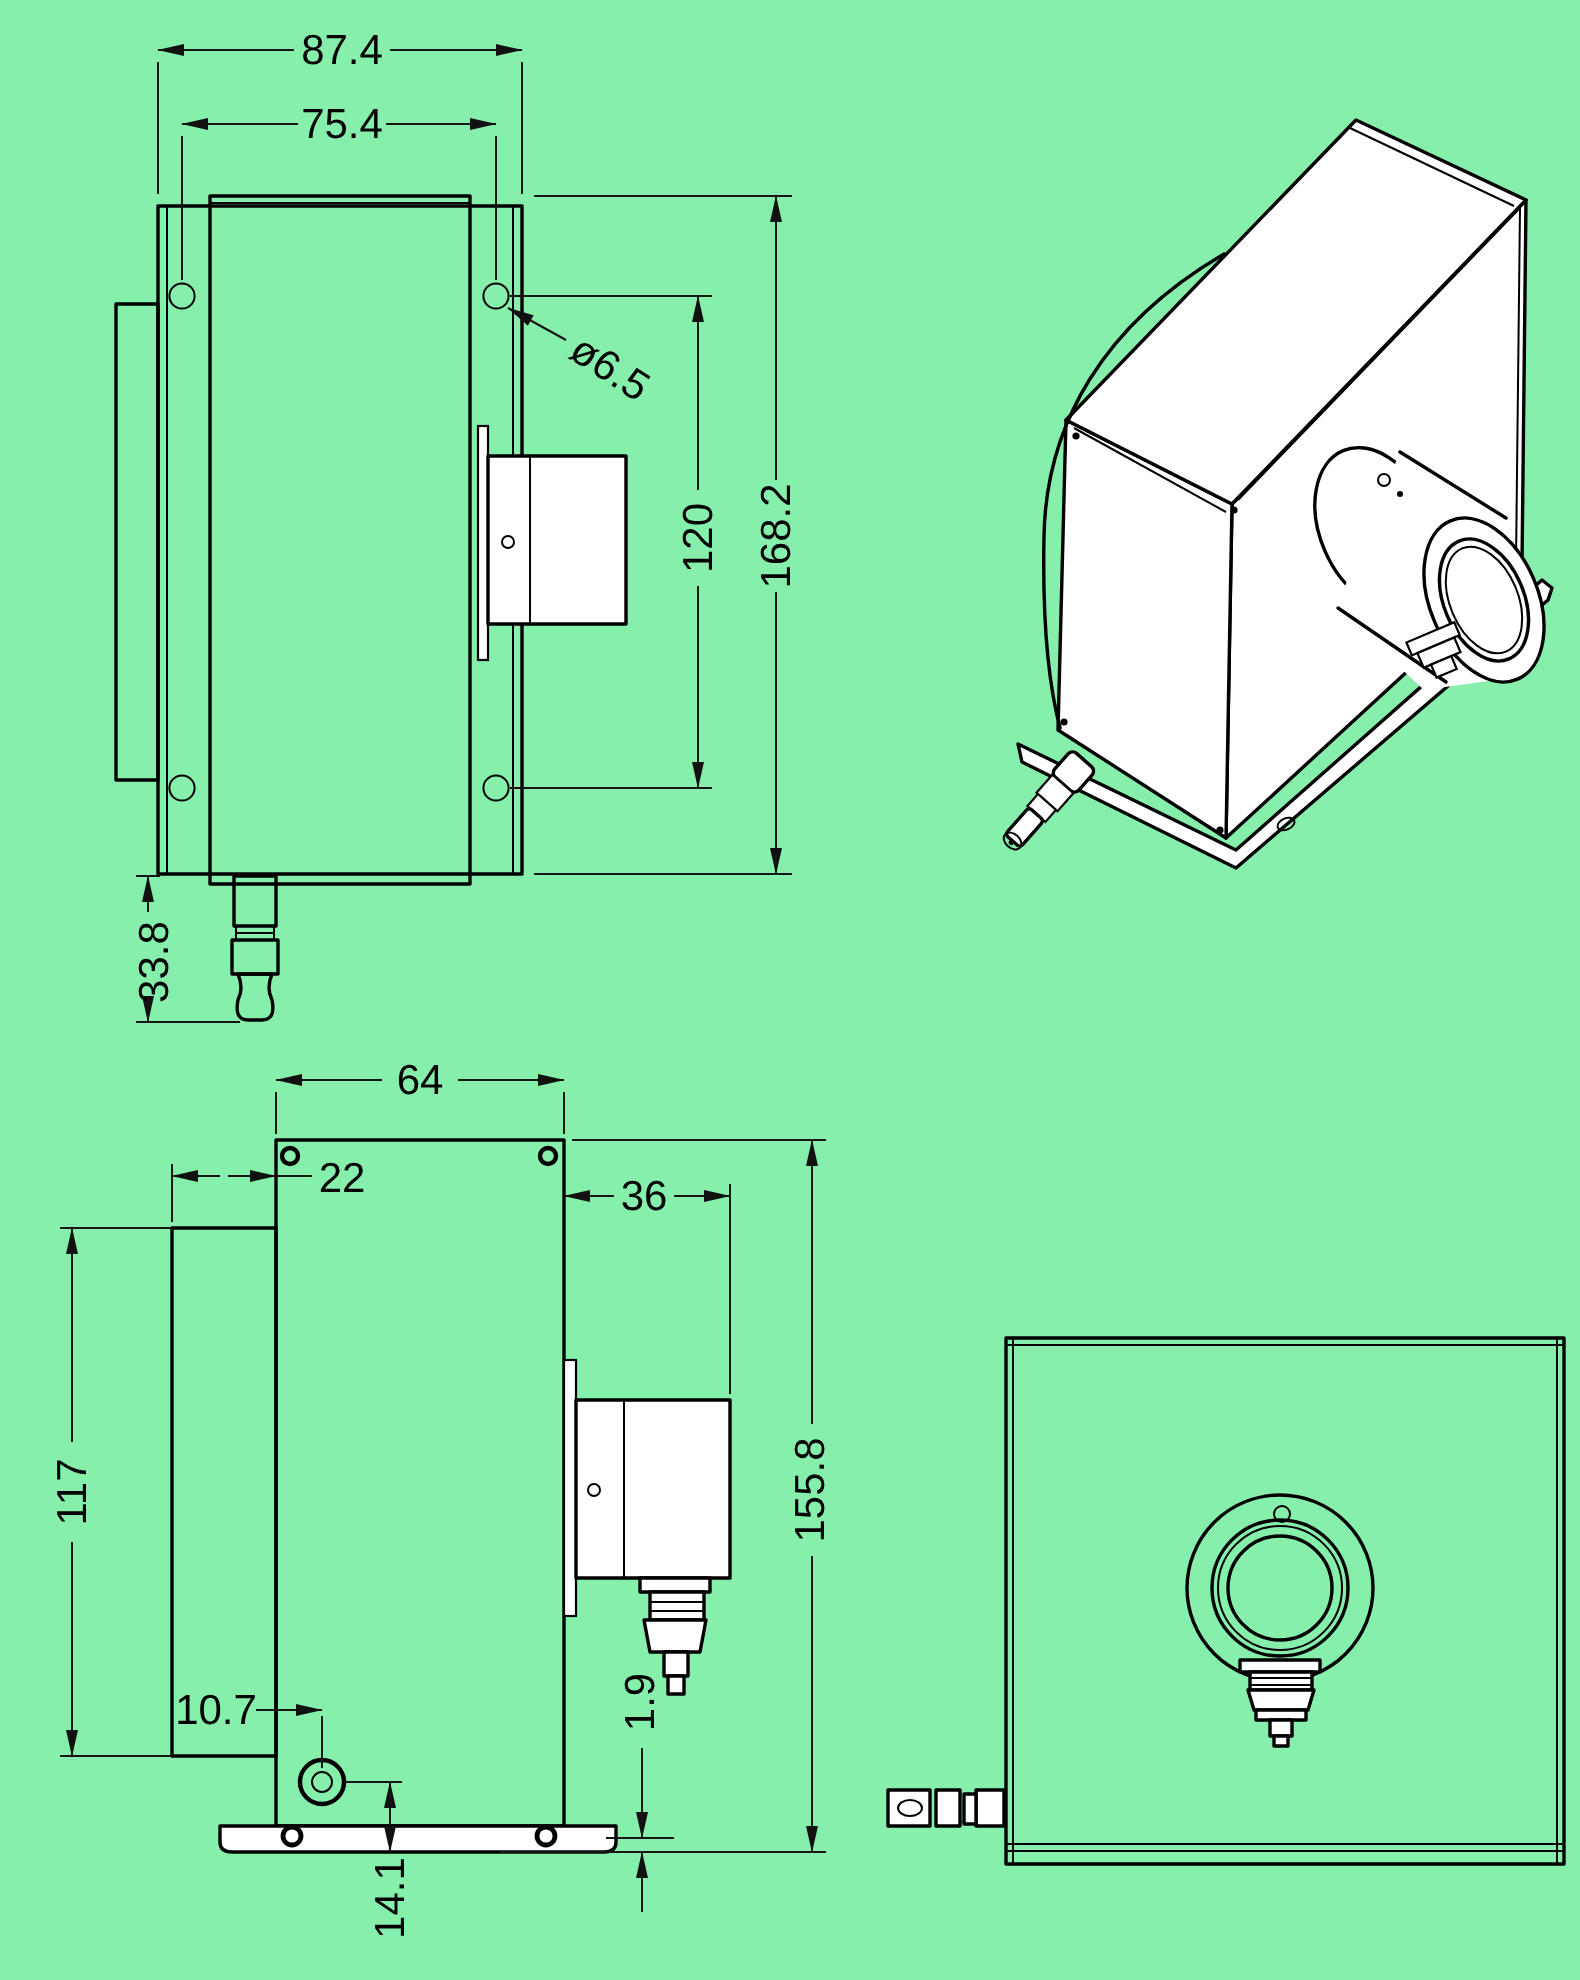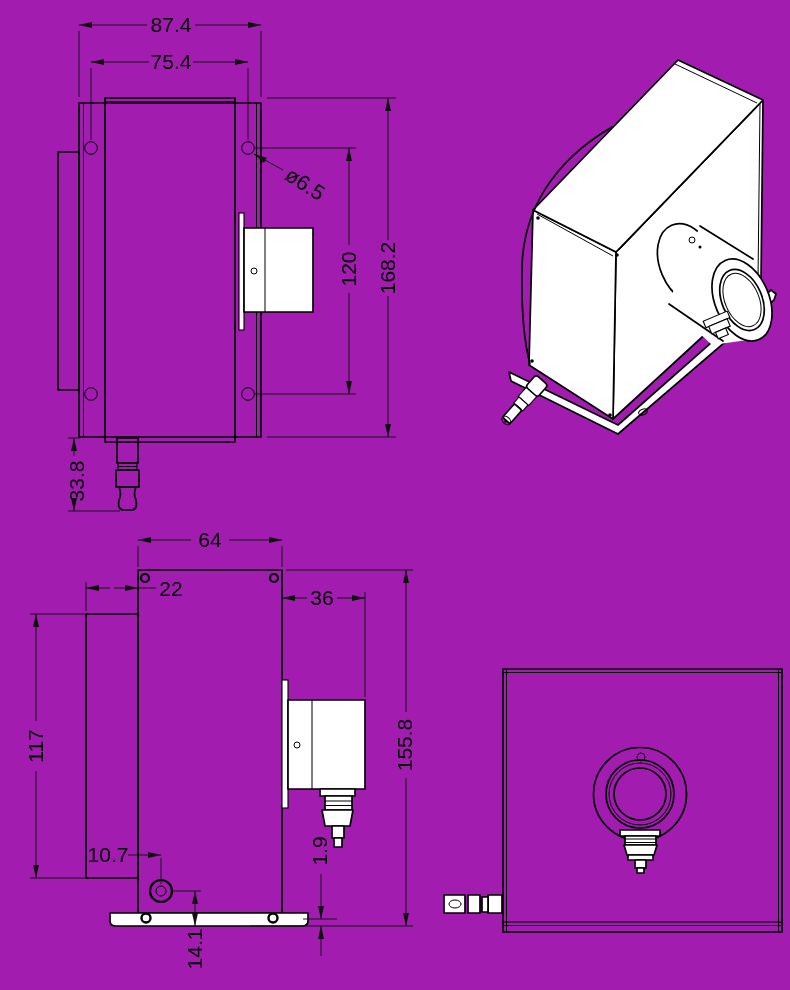--- a/index.html
+++ b/index.html
@@ -1,16 +1,16 @@
 <!DOCTYPE html>
 <html><head>
 <meta charset="utf-8">
 <style>
   html,body{margin:0;padding:0;background:#fff;}
-  .canvas{width:790px;height:990px;background:#a21caf;position:relative;overflow:hidden;}
+  .canvas{width:790px;height:990px;background:#86efac;position:relative;overflow:hidden;}
   svg{display:block;}
   .o{fill:none;stroke:#000;stroke-width:1.7;stroke-linejoin:round;stroke-linecap:round;}
   .ow{fill:#fff;stroke:#000;stroke-width:1.7;stroke-linejoin:round;}
   .t{fill:none;stroke:#000;stroke-width:1;}
   .tw{fill:#fff;stroke:#000;stroke-width:1.1;}
   .d{fill:none;stroke:#161616;stroke-width:1;}
   .dot{fill:#000;stroke:none;}
   .hole2{fill:none;stroke:#000;stroke-width:2.2;}
   .hole3{fill:none;stroke:#000;stroke-width:2.4;}
   text{font-family:"Liberation Sans",sans-serif;font-size:21px;fill:#000;}

